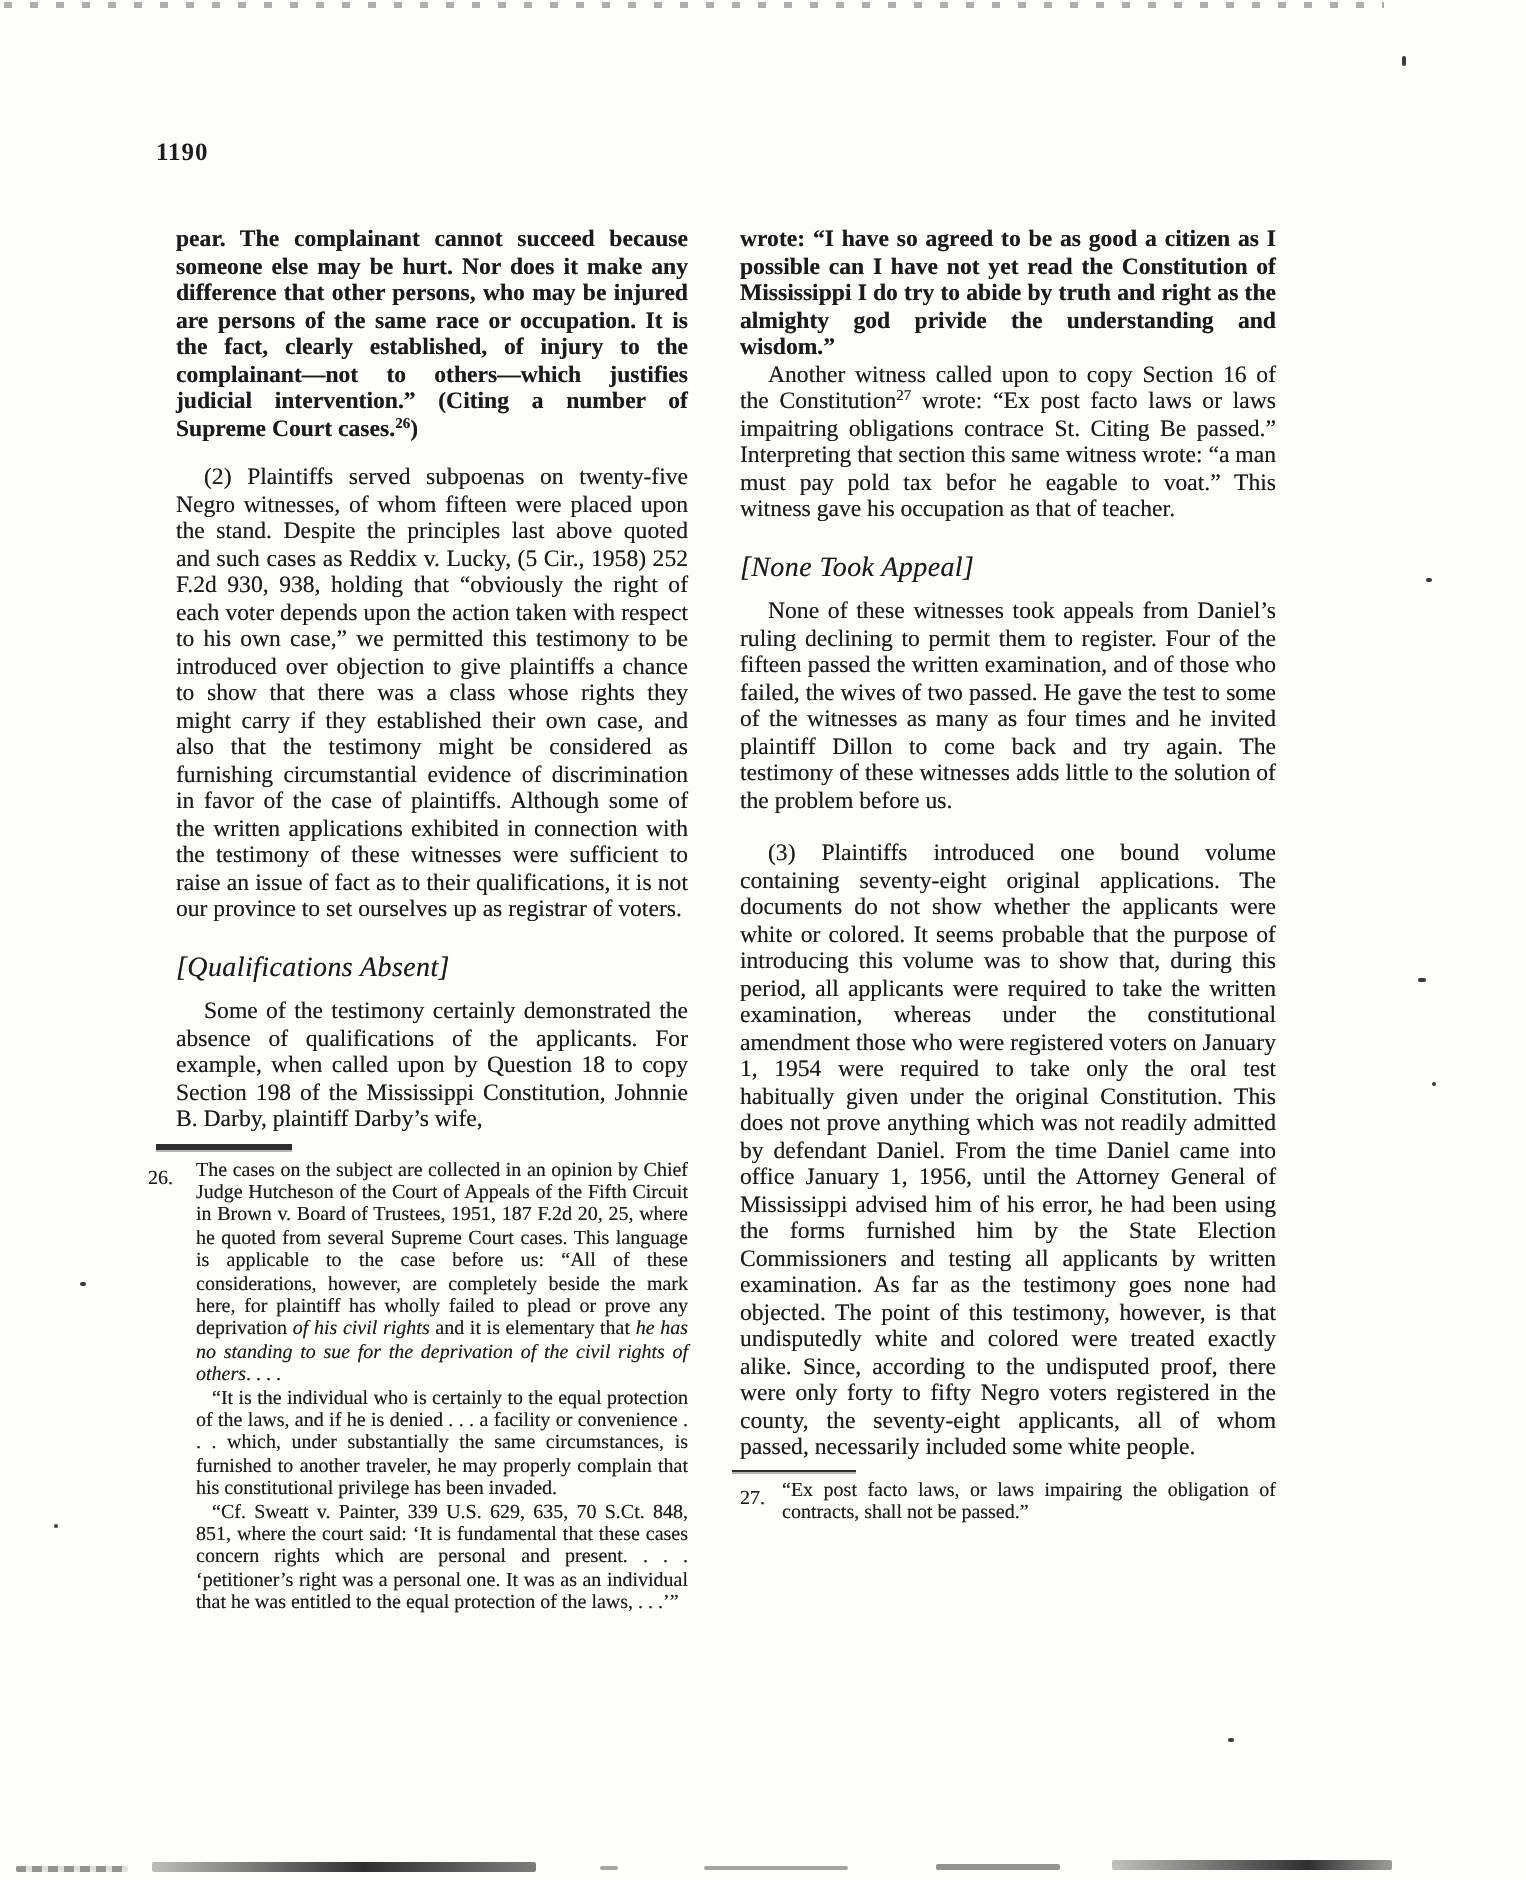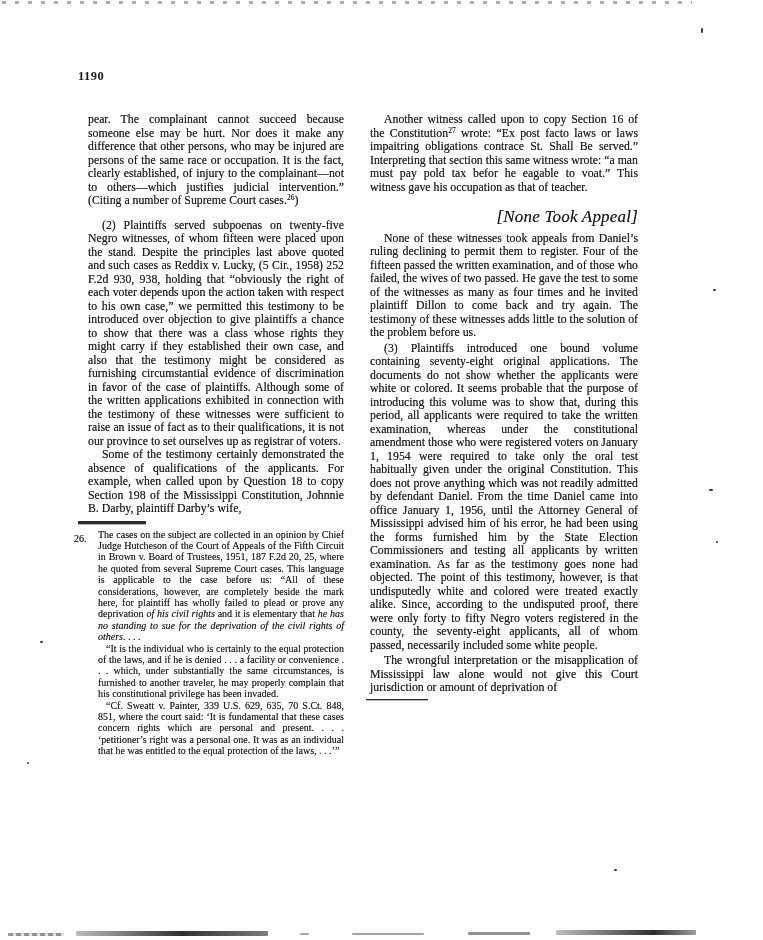--- a/index.html
+++ b/index.html
@@ -37,26 +37,26 @@
     position:absolute;left:220px;top:0;width:200px;text-align:center;white-space:nowrap;
     font-size:12.5px;font-weight:700;letter-spacing:.6px;word-spacing:2px;
   }
 
   
   .col{position:absolute;top:113px;font-size:11.8px;line-height:13.5px;text-align:justify;
        text-shadow:0 0 .3px rgba(0,0,0,.55);}
   .col-left{left:88px;width:256px;}
   .col-right{left:370px;width:268px;}
   .col p{margin:0;text-indent:14px;}
-  .col p.noindent{text-indent:0;}
+  .col p.noindent{text-indent:0;font-weight:bold;}
   .col p.gap-after{margin-bottom:11px;}
-  .col p.tiny-gap{margin-top:2px;}
+  .col p.tiny-gap{margin-top:13px;}
   .section-heading{
-    margin:16px 0 8px 0;font-size:17px;line-height:13.5px;
-    font-weight:400;font-style:italic;text-align:right;letter-spacing:.2px;
+    margin:16px 0 8px 0;font-size:14px;line-height:13.5px;
+    font-weight:400;font-style:italic;text-align:left;letter-spacing:.2px;
   }
   sup{font-size:7.5px;line-height:0;vertical-align:4px;letter-spacing:0;}
 
   
   .fn-rule{height:3px;background:#2e2e2e;box-shadow:0 1px 0 rgba(46,46,46,.35);}
   .fn-rule-left{width:68px;margin:5px 0 5px -10px;}
   .fn-rule-right{height:1.5px;width:62px;margin:4px 0 4px -4px;}
   .footnote{position:relative;font-size:10px;line-height:11.4px;text-align:justify;
             text-shadow:0 0 .25px rgba(0,0,0,.5);}
   .footnote-left{margin-left:-14px;width:270px;padding-left:24px;box-sizing:border-box;}
@@ -74,45 +74,50 @@
 
   <div class="runhead">
     <span class="pagenum">1190</span>
   </div>
 
   <div class="col col-left">
     <p class="noindent gap-after"><span>pear. The complainant cannot succeed because someone else may be hurt. Nor does it make any difference that other persons, who may be injured are persons of the same race or occupation. It is the fact, clearly established, of injury to the complainant—not to others—which justifies judicial intervention.” (Citing a number of Supreme Court cases.</span><sup>26</sup><span>)</span></p>
 
     <p>(2) Plaintiffs served subpoenas on twenty-five Negro witnesses, of whom fifteen were placed upon the stand. Despite the principles last above quoted and such cases as Reddix v. Lucky, (5 Cir., 1958) 252 F.2d 930, 938, holding that “obviously the right of each voter depends upon the action taken with respect to his own case,” we permitted this testimony to be introduced over objection to give plaintiffs a chance to show that there was a class whose rights they might carry if they established their own case, and also that the testimony might be considered as furnishing circumstantial evidence of discrimination in favor of the case of plaintiffs. Although some of the written applications exhibited in connection with the testimony of these witnesses were sufficient to raise an issue of fact as to their qualifications, it is not our province to set ourselves up as registrar of voters.</p>
 
+    <h3 class="section-heading">[Qualifications Absent]</h3>
 
     <p>Some of the testimony certainly demonstrated the absence of qualifications of the applicants. For example, when called upon by Question 18 to copy Section 198 of the Mississippi Constitution, Johnnie B. Darby, plaintiff Darby’s wife,</p>
 
     <div class="fn-rule fn-rule-left"></div>
 
     <div class="footnote footnote-left">
       <span class="fn-num">26.</span>
       <p><span>The cases on the subject are collected in an opinion by Chief Judge Hutcheson of the Court of Appeals of the Fifth Circuit in Brown v. Board of Trustees, 1951, 187 F.2d 20, 25, where he quoted from several Supreme Court cases. This language is applicable to the case before us: “All of these considerations, however, are completely beside the mark here, for plaintiff has wholly failed to plead or prove any deprivation </span><i>of his civil rights</i><span> and it is elementary that </span><i>he has no standing to sue for the deprivation of the civil rights of others</i><span>. . . .</span></p>
       <p class="fn-indent">“It is the individual who is certainly to the equal protection of the laws, and if he is denied . . . a facility or convenience . . . which, under substantially the same circumstances, is furnished to another traveler, he may properly complain that his constitutional privilege has been invaded.</p>
       <p class="fn-indent">“Cf. Sweatt v. Painter, 339 U.S. 629, 635, 70 S.Ct. 848, 851, where the court said: ‘It is fundamental that these cases concern rights which are personal and present. . . . ‘petitioner’s right was a personal one. It was as an individual that he was entitled to the equal protection of the laws, . . .’”</p>
     </div>
   </div>
 
   <div class="col col-right">
+    <p class="noindent">wrote: “I have so agreed to be as good a citizen as I possible can I have not yet read the Constitution of Mississippi I do try to abide by truth and right as the almighty god privide the understanding and wisdom.”</p>
 
-    <p><span>Another witness called upon to copy Section 16 of the Constitution</span><sup>27</sup><span> wrote: “Ex post facto laws or laws impaitring obligations contrace St. Shall Be served.” Interpreting that section this same witness wrote: “a man must pay pold tax befor he eagable to voat.” This witness gave his occupation as that of teacher.</span></p>
+    <p><span>Another witness called upon to copy Section 16 of the Constitution</span><sup>27</sup><span> wrote: “Ex post facto laws or laws impaitring obligations contrace St. Citing Be passed.” Interpreting that section this same witness wrote: “a man must pay pold tax befor he eagable to voat.” This witness gave his occupation as that of teacher.</span></p>
 
     <h3 class="section-heading">[None Took Appeal]</h3>
 
     <p>None of these witnesses took appeals from Daniel’s ruling declining to permit them to register. Four of the fifteen passed the written examination, and of those who failed, the wives of two passed. He gave the test to some of the witnesses as many as four times and he invited plaintiff Dillon to come back and try again. The testimony of these witnesses adds little to the solution of the problem before us.</p>
     <p class="tiny-gap">(3) Plaintiffs introduced one bound volume containing seventy-eight original applications. The documents do not show whether the applicants were white or colored. It seems probable that the purpose of introducing this volume was to show that, during this period, all applicants were required to take the written examination, whereas under the constitutional amendment those who were registered voters on January 1, 1954 were required to take only the oral test habitually given under the original Constitution. This does not prove anything which was not readily admitted by defendant Daniel. From the time Daniel came into office January 1, 1956, until the Attorney General of Mississippi advised him of his error, he had been using the forms furnished him by the State Election Commissioners and testing all applicants by written examination. As far as the testimony goes none had objected. The point of this testimony, however, is that undisputedly white and colored were treated exactly alike. Since, according to the undisputed proof, there were only forty to fifty Negro voters registered in the county, the seventy-eight applicants, all of whom passed, necessarily included some white people.</p>
-    <p class="tiny-gap">The wrongful interpretation or the misapplication of Mississippi law alone would not give this Court jurisdiction or amount of deprivation of</p>
 
     <div class="fn-rule fn-rule-right"></div>
 
+    <div class="footnote footnote-right">
+      <span class="fn-num">27.</span>
+      <p>“Ex post facto laws, or laws impairing the obligation of contracts, shall not be passed.”</p>
+    </div>
   </div>
 
   <div class="speck" style="left:701px;top:28px;width:2px;height:5px;"></div>
   <div class="speck" style="left:713px;top:289px;width:3px;height:2px;"></div>
   <div class="speck" style="left:709px;top:489px;width:4px;height:2px;"></div>
   <div class="speck" style="left:716px;top:541px;width:2px;height:2px;"></div>
   <div class="speck" style="left:40px;top:641px;width:3px;height:2px;"></div>
   <div class="speck" style="left:27px;top:762px;width:2px;height:2px;"></div>
   <div class="speck" style="left:614px;top:869px;width:3px;height:2px;"></div>
 

